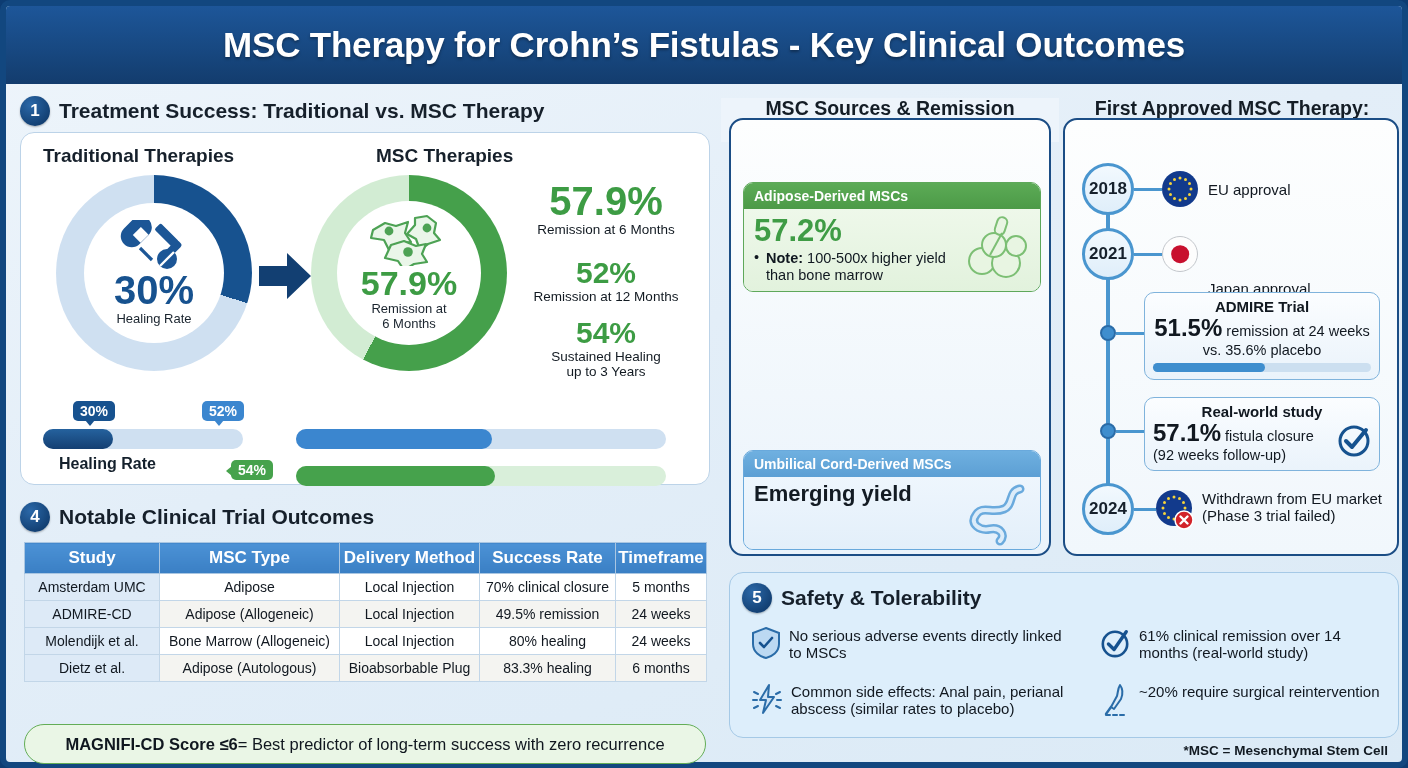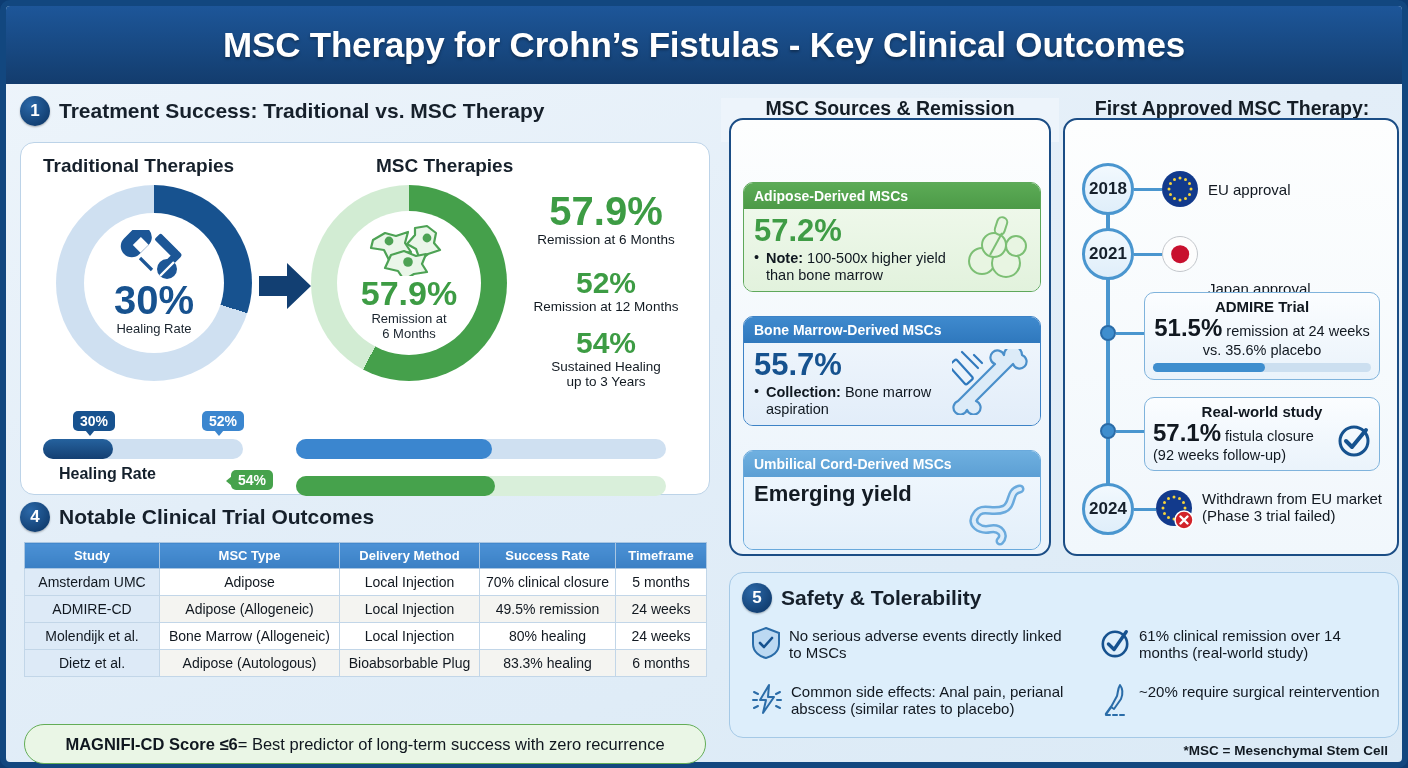--- a/index.html
+++ b/index.html
@@ -34,21 +34,21 @@
     display:flex;align-items:center;justify-content:center;
     flex:0 0 auto;
     box-shadow:0 1px 2px rgba(0,0,0,.3);
   }
   .sec-title { display:flex; align-items:center; gap:9px; }
   .sec-title .t { font-size:21px; font-weight:bold; color:#16202b; }
 
   
   #sec1 { position:absolute; left:14px; top:90px; width:690px; height:395px; }
   #sec1 .card {
-    position:absolute; left:0; top:46px; width:690px; height:353px;
+    position:absolute; left:0; top:36px; width:690px; height:353px;
     background:#fff; border:1.5px solid #bcd3e8; border-radius:14px;
   }
   .col-h { position:absolute; font-size:19px; font-weight:bold; color:#16202b; }
   #thTrad { left:22px; top:12px; }
   #thMsc  { left:355px; top:12px; }
 
   .donut { position:absolute; border-radius:50%; }
   #donutA { left:35px; top:42px; width:196px; height:196px;
     background:conic-gradient(#17528f 0deg 108deg, #cfe0f1 108deg 360deg); }
   #donutA .hole { position:absolute; left:28px; top:28px; width:140px; height:140px;
@@ -99,21 +99,21 @@
   #tagC { left:210px; top:327px; background:#46a24c; }
   #tagC::after{ left:-5px; top:6px; border-top:5px solid transparent;
     border-bottom:5px solid transparent; border-right:6px solid #46a24c; }
 
   
   #sec4 { position:absolute; left:14px; top:496px; width:690px; }
   #tbl { position:absolute; left:4px; top:40px; width:682px;
          border-collapse:collapse; table-layout:fixed; }
   #tbl th {
     background:linear-gradient(180deg,#4c92d6,#3a7fc4);
-    color:#fff; font-size:13px; font-weight:bold; padding:5px 2px;
+    color:#fff; font-size:17px; font-weight:bold; padding:5px 2px;
     border:1px solid #a9c6e2; text-align:center;
   }
   #tbl td {
     font-size:14px; padding:5px 3px; text-align:center;
     border:1px solid #c2d6e8; color:#111820;
   }
   #tbl td:first-child { background:#ddeaf7; }
   #tbl tr:nth-child(odd) td:not(:first-child)  { background:#ffffff; }
   #tbl tr:nth-child(even) td:not(:first-child) { background:#f4f4f1; }
   #magnifi {
@@ -376,37 +376,20 @@
               <circle cx="60" cy="31" r="10"></circle>
             <rect x="40" y="2" width="10" height="18" rx="5" transform="rotate(18 45 11)"></rect>
           </g>
           <path d="M46 18 L34 40" stroke="#7cbf74" stroke-width="2" fill="none"></path>
         </svg>
         <div class="pct">57.2%</div>
         <div class="li"><b>Note:</b><span> 100-500x higher yield than bone marrow</span></div>
       </div>
     </div>
 
-    <div class="src" id="srcB">
-      <div class="bh">Bone Marrow-Derived MSCs</div>
-      <div class="bd">
-        <svg class="ico" width="82" height="66" viewBox="0 0 82 66">
-          <g stroke="#4a8fca" stroke-width="2.2" fill="#dcebf8" stroke-linejoin="round">
-            <path d="M70 6 a7 7 0 1 1 -9 9 L24 52 a7 7 0 1 1 -9 9 a7 7 0 1 1 -9-9 L43 15 a7 7 0 1 1 9-9 a7 7 0 1 1 18 0z"></path>
-          </g>
-          <g stroke="#2f78bd" stroke-width="2.2" fill="#eaf3fb">
-            <rect x="4" y="10" width="10" height="26" rx="2" transform="rotate(-42 9 23)"></rect>
-            <path d="M22 6 L30 14" stroke-linecap="round"></path>
-            <path d="M10 3 L26 19" stroke-linecap="round"></path>
-          </g>
-        </svg>
-        <div class="pct">55.7%</div>
-        <div class="li"><b>Collection:</b><span> Bone marrow aspiration</span></div>
-      </div>
-    </div>
 
     <div class="src" id="srcC">
       <div class="bh">Umbilical Cord-Derived MSCs</div>
       <div class="bd">
         <svg class="ico" width="76" height="64" viewBox="0 0 76 64">
           <path d="M62 6 c-12 2 -6 16 -16 20 c-12 5 -22 -4 -28 6 c-7 9 4 16 14 14 c10 -2 16 6 10 12" fill="none" stroke="#6aaadd" stroke-width="9" stroke-linecap="round"></path>
           <path d="M62 6 c-12 2 -6 16 -16 20 c-12 5 -22 -4 -28 6 c-7 9 4 16 14 14 c10 -2 16 6 10 12" fill="none" stroke="#dcecf9" stroke-width="4" stroke-linecap="round"></path>
         </svg>
         <div class="pct">Emerging yield</div>
       </div>

